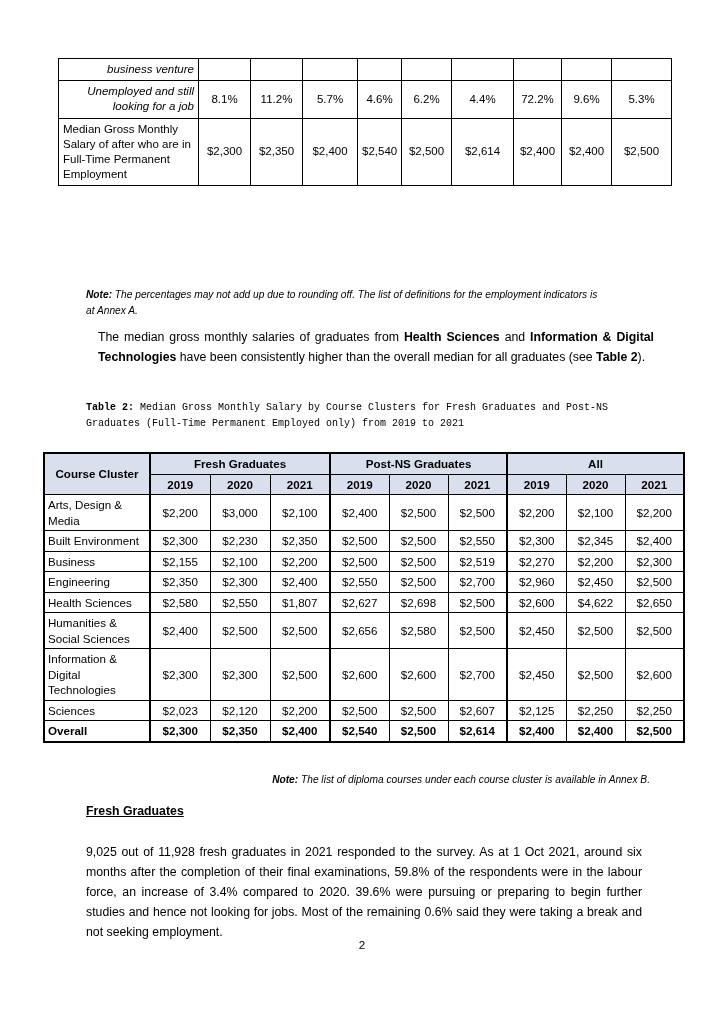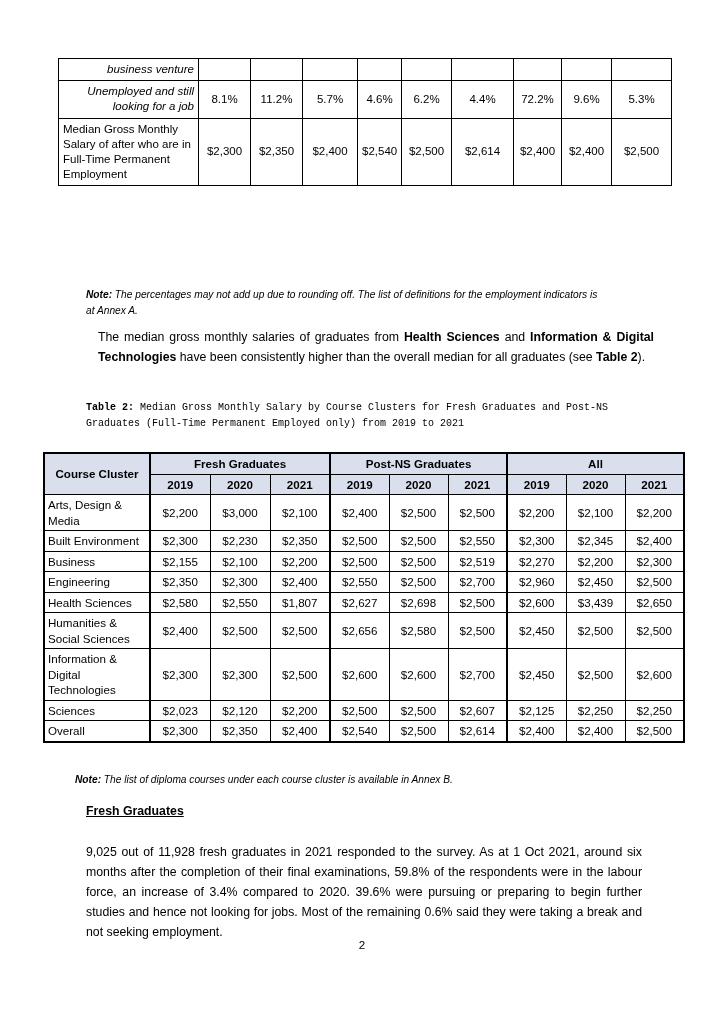--- a/index.html
+++ b/index.html
@@ -123,21 +123,21 @@
     padding-left: 6px;
   }
   td.row-label {
     text-align: left;
     padding-left: 6px;
   }
   td.num {
     text-align: center;
   }
   tr.overall-row td {
-    font-weight: normal;
+    font-weight: bold;
   }
   
   .grp-start { border-left: 2px solid #000 !important; }
   table.t2 .outer-l { border-left: 2px solid #000 !important; }
   table.t2 .outer-r { border-right: 2px solid #000 !important; margin-left: 8px; }
   table.t2 thead tr:first-child th { border-top: 2px solid #000 !important; }
   tr.overall-row td { border-bottom: 2px solid #000 !important; }
 
   .page-number {
     position: absolute;
@@ -305,21 +305,21 @@
         </tr>
         <tr>
           <td class="row-label outer-l">Health Sciences</td>
           <td class="num grp-start">$2,580</td>
           <td class="num">$2,550</td>
           <td class="num">$1,807</td>
           <td class="num grp-start">$2,627</td>
           <td class="num">$2,698</td>
           <td class="num">$2,500</td>
           <td class="num grp-start">$2,600</td>
-          <td class="num">$3,439</td>
+          <td class="num">$4,622</td>
           <td class="num outer-r">$2,650</td>
         </tr>
         <tr>
           <td class="row-label outer-l">Humanities &amp; Social Sciences</td>
           <td class="num grp-start">$2,400</td>
           <td class="num">$2,500</td>
           <td class="num">$2,500</td>
           <td class="num grp-start">$2,656</td>
           <td class="num">$2,580</td>
           <td class="num">$2,500</td>
@@ -360,21 +360,21 @@
           <td class="num">$2,500</td>
           <td class="num">$2,614</td>
           <td class="num grp-start">$2,400</td>
           <td class="num">$2,400</td>
           <td class="num outer-r">$2,500</td>
         </tr>
       </tbody>
     </table>
   </div>
 
-  <div class="note" style="left:75px; top:772px; width:560px;">
+  <div class="note" style="left:90px; top:772px; width:560px;text-align:right;">
     <b>Note:</b><span> The list of diploma courses under each course cluster is available in Annex B.</span>
   </div>
 
   <div class="heading-ul" style="left:86px; top:804px;">Fresh Graduates</div>
 
   <div class="para" style="left:86px; top:843px; width:556px;">9,025 out of 11,928 fresh graduates in 2021 responded to the survey. As at 1 Oct 2021, around six months after the completion of their final examinations, 59.8% of the respondents were in the labour force, an increase of 3.4% compared to 2020. 39.6% were pursuing or preparing to begin further studies and hence not looking for jobs. Most of the remaining 0.6% said they were taking a break and not seeking employment.</div>
 
   <div class="page-number">2</div>
 
 </div>

